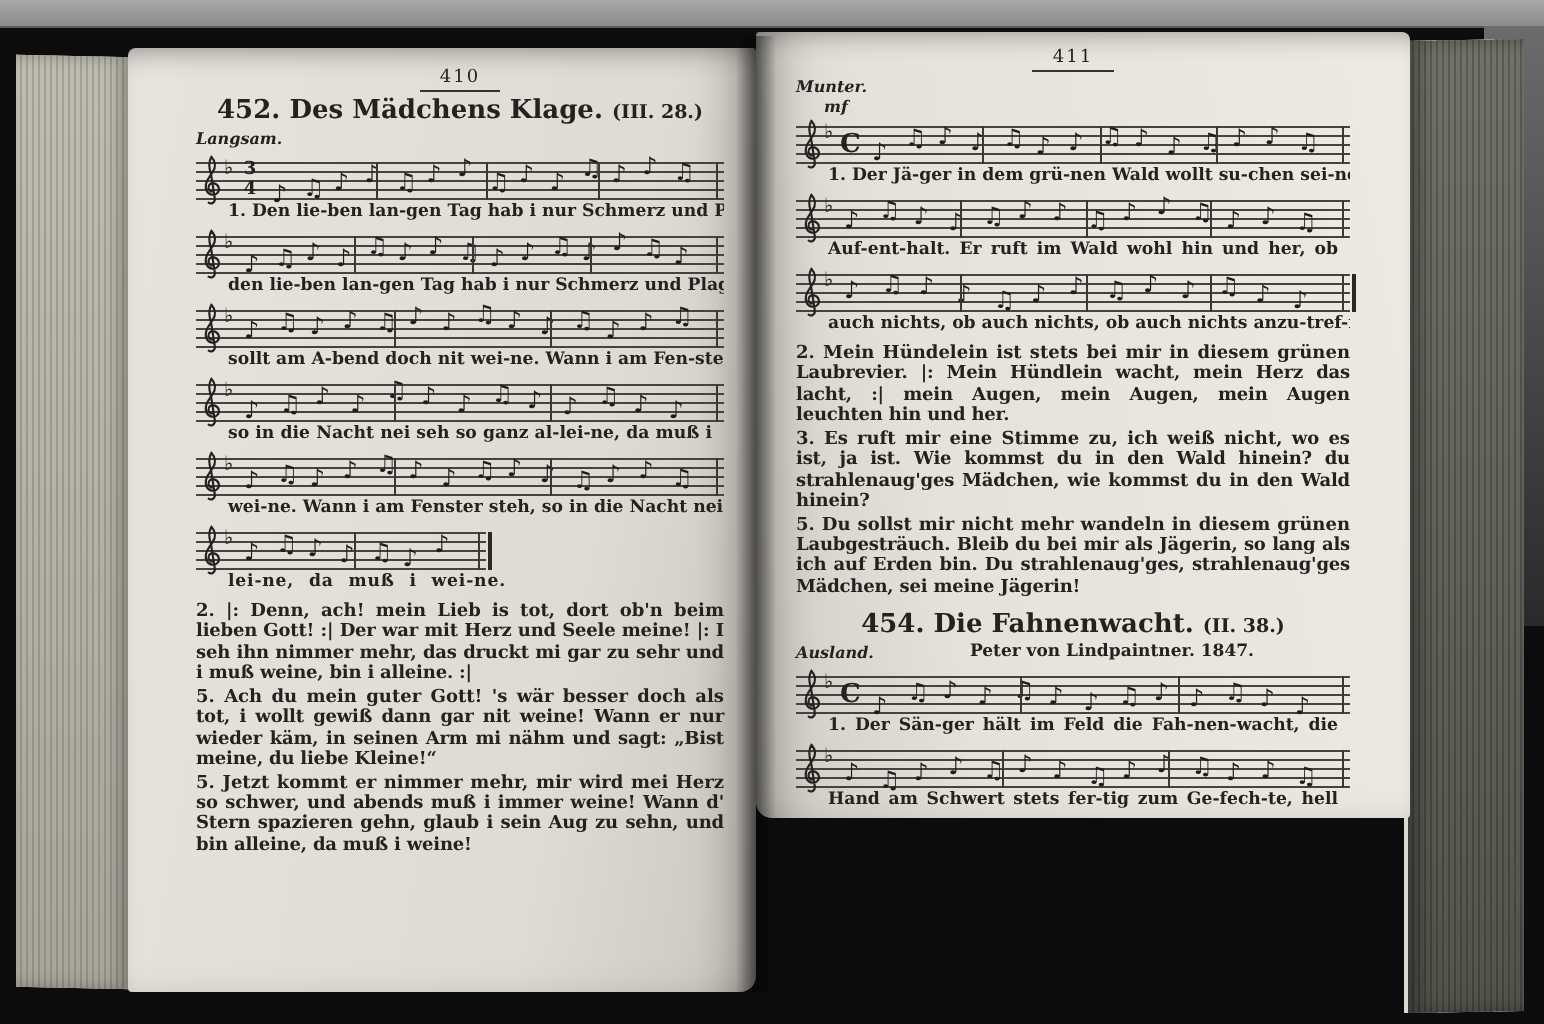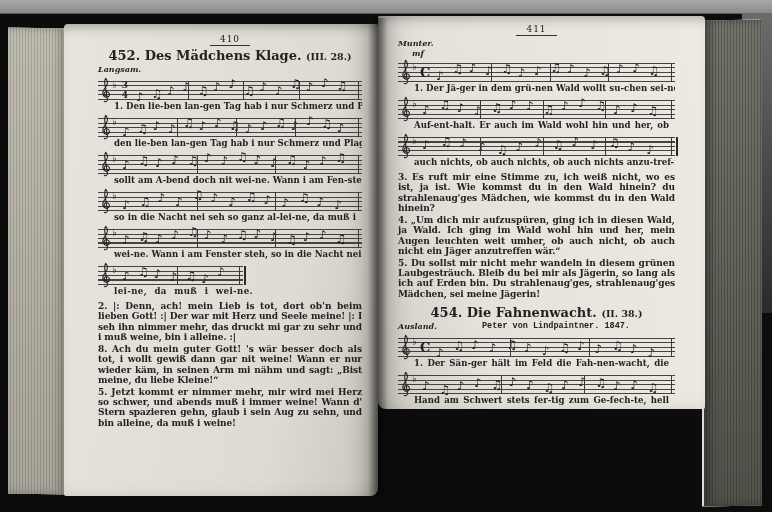--- a/index.html
+++ b/index.html
@@ -34,21 +34,21 @@
   .page-inner{position:absolute;inset:0;padding:10px 16px 10px 34px;box-sizing:border-box;}
   .page-right .page-inner{padding:8px 30px 10px 20px;}
   
   .pagenum{display:block;text-align:center;font-size:9px;letter-spacing:1px;margin-bottom:4px;}
   .pagenum span{border-bottom:1px solid #35332f;padding:0 10px 1px;}
   .songtitle{text-align:center;font-weight:bold;font-size:13px;margin:2px 0 1px;}
   .songtitle .ref{font-size:9.5px;font-weight:600;}
   .tempo-row{display:flex;justify-content:space-between;align-items:flex-end;
              font-size:8px;font-style:italic;font-weight:600;height:10px;margin-bottom:1px;}
   .dyn{display:block;font-size:8px;font-style:italic;font-weight:bold;margin:-1px 0 0 14px;height:8px;}
-  .composer{font-style:normal;font-weight:600;font-size:8.5px;font-family:Liberation Mono, monospace;}
+  .composer{font-style:normal;font-weight:600;font-size:8.5px;}
   .verses{margin-top:5px;}
   .verse{margin:0 0 1px;font-size:9px;line-height:1.16;text-align:justify;
          font-weight:600;letter-spacing:-0.1px;}
   .verse::first-line{letter-spacing:0;}
   
   .staff-block{margin-bottom:4px;}
   .staff{position:relative;height:19px;margin-top:7px;
       background:repeating-linear-gradient(to bottom,#45433f 0 1px,transparent 1px 4.5px);
       background-size:100% 19px;background-repeat:no-repeat;}
   .clef{position:absolute;left:1px;top:-4px;width:13px;height:27px;}
@@ -243,21 +243,21 @@
             <span class="note" style="left:103.3px;top:6.8px">♪</span>
             <span class="note" style="left:119.1px;top:0.4px">♪</span>
             <span class="barline" style="left:78.5px"></span>
             <span class="barline dbl" style="left:141px"></span>
           </div>
         <div class="lyric short" style="width:55%">lei-ne, da muß i wei-ne.</div>
       </div>
 
       <div class="verses">
         <p class="verse">2. |: Denn, ach! mein Lieb is tot, dort ob'n beim lieben Gott! :| Der war mit Herz und Seele meine! |: I seh ihn nimmer mehr, das druckt mi gar zu sehr und i muß weine, bin i alleine. :|</p>
-        <p class="verse">8. Ach du mein guter Gott! 's wär besser doch als tot, i wollt gewiß dann gar nit weine! Wann er nur wieder käm, in seinen Arm mi nähm und sagt: „Bist meine, du liebe Kleine!“</p>
+        <p class="verse">5. Ach du mein guter Gott! 's wär besser doch als tot, i wollt gewiß dann gar nit weine! Wann er nur wieder käm, in seinen Arm mi nähm und sagt: „Bist meine, du liebe Kleine!“</p>
         <p class="verse">5. Jetzt kommt er nimmer mehr, mir wird mei Herz so schwer, und abends muß i immer weine! Wann d' Stern spazieren gehn, glaub i sein Aug zu sehn, und bin alleine, da muß i weine!</p>
       </div>
     </div>
   </div>
 
   <div class="page page-right">
     <div class="page-inner">
       <div class="pagenum"><span>411</span></div>
       <div class="tempo-row">
           <span>Munter.</span>
@@ -311,21 +311,21 @@
             <span class="note" style="left:180.2px;top:-2.8px">♪</span>
             <span class="note" style="left:197.6px;top:0.4px">♫</span>
             <span class="note" style="left:214.9px;top:3.6px">♪</span>
             <span class="note" style="left:232.3px;top:2.0px">♪</span>
             <span class="note" style="left:249.6px;top:5.2px">♫</span>
             <span class="barline" style="left:82.3px"></span>
             <span class="barline" style="left:144.5px"></span>
             <span class="barline" style="left:206.8px"></span>
             <span class="barline" style="left:273px"></span>
           </div>
-        <div class="lyric">Auf-ent-halt. Er auch im Wald wohl hin und her, ob</div>
+        <div class="lyric">Auf-ent-halt. Er ruft im Wald wohl hin und her, ob</div>
       </div>
       <div class="staff-block">
         <div class="staff">
             <svg class="clef" viewBox="0 0 14 30">
               <use href="#clefpath"></use>
             </svg>
             <span class="keysig">♭</span>
             <span class="note" style="left:24.0px;top:2.0px">♪</span>
             <span class="note" style="left:42.7px;top:-1.2px">♫</span>
             <span class="note" style="left:61.4px;top:0.4px">♪</span>
@@ -341,22 +341,22 @@
             <span class="note" style="left:248.3px;top:6.8px">♪</span>
             <span class="barline" style="left:82.3px"></span>
             <span class="barline" style="left:144.5px"></span>
             <span class="barline" style="left:206.8px"></span>
             <span class="barline dbl" style="left:273px"></span>
           </div>
         <div class="lyric">auch nichts, ob auch nichts, ob auch nichts anzu-tref-fen wär,</div>
       </div>
 
       <div class="verses">
+        <p class="verse">2. Mein Hündelein ist stets bei mir in diesem grünen Laubrevier. |: Mein Hündlein wacht, mein Herz das lacht, :| mein Augen, mein Augen, mein Augen leuchten hin und her.</p>
         <p class="verse">3. Es ruft mir eine Stimme zu, ich weiß nicht, wo es ist, ja ist. Wie kommst du in den Wald hinein? du strahlenaug'ges Mädchen, wie kommst du in den Wald hinein?</p>
-        <p class="verse">4. „Um dich mir aufzuspüren, ging ich in diesen Wald, ja Wald. Ich ging im Wald wohl hin und her, mein Augen leuchten weit umher, ob auch nicht, ob auch nicht ein Jäger anzutreffen wär.“</p>
         <p class="verse">5. Du sollst mir nicht mehr wandeln in diesem grünen Laubgesträuch. Bleib du bei mir als Jägerin, so lang als ich auf Erden bin. Du strahlenaug'ges, strahlenaug'ges Mädchen, sei meine Jägerin!</p>
       </div>
 
       <div class="songtitle" style="margin-top:6px">
         <span>454. Die Fahnenwacht.</span>
         <span class="ref">(II. 38.)</span>
       </div>
       <div class="tempo-row">
         <span>Ausland.</span>
         <span class="composer">

